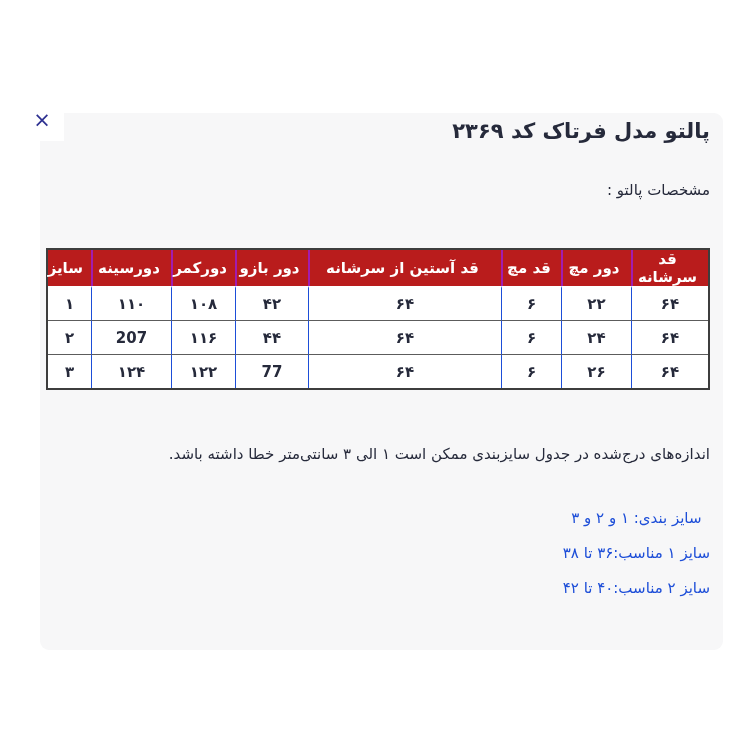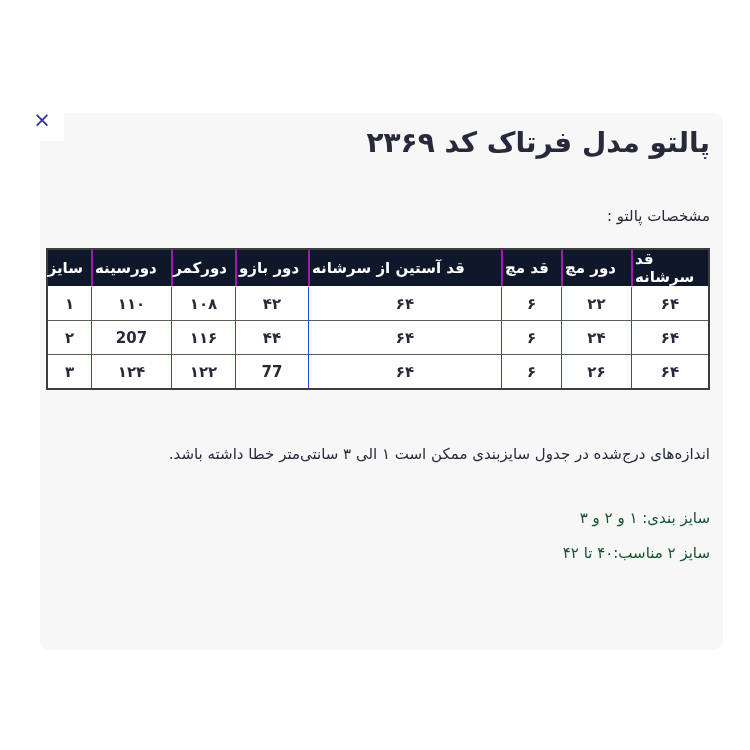--- a/index.html
+++ b/index.html
@@ -3,39 +3,39 @@
 <meta charset="utf-8">
 <style>
   html,body{margin:0;padding:0;background:#ffffff;width:750px;height:750px;overflow:hidden;
     font-family:"DejaVu Sans", sans-serif;}
   .stage{position:relative;width:750px;height:750px;background:#ffffff;}
   .panel{position:absolute;left:40px;top:113px;width:683px;height:537px;
     background:#f7f7f8;border-radius:9px;direction:rtl;}
   .close-btn{position:absolute;left:20px;top:100px;width:44px;height:41px;background:#ffffff;
     display:flex;align-items:center;justify-content:center;cursor:pointer;z-index:5;
     color:#2e3191;font-size:21px;line-height:1;font-weight:400;}
-  .title{position:absolute;top:13px;right:13px;white-space:nowrap;
-    font-size:28px;font-weight:bold;color:#262a3b;margin-left:36px;}
-  .spec-label{position:absolute;top:94px;right:13px;white-space:nowrap;
+  .title{position:absolute;top:6px;right:13px;white-space:nowrap;
+    font-size:21px;font-weight:bold;color:#262a3b;margin-left:36px;}
+  .spec-label{position:absolute;top:68px;right:13px;white-space:nowrap;
     font-size:15px;color:#262a3b;}
   table.size-table{position:absolute;top:135px;right:13px;width:660px;
     border:2px solid #3d3d3d;border-spacing:0;border-collapse:separate;
     table-layout:fixed;background:#ffffff;}
-  table.size-table th{background:#0f172a;color:#ffffff;font-size:15px;font-weight:bold;
-    height:32px;padding:0 8px 0 2px;text-align:left;box-sizing:border-box;}
+  table.size-table th{background:#b91c1c;color:#ffffff;font-size:15px;font-weight:bold;
+    height:32px;padding:0 8px 0 2px;text-align:center;box-sizing:border-box;}
   table.size-table th{border-left:2px solid #a21caf;}
   table.size-table th:last-child{border-left:none;}
   table.size-table td{height:34px;text-align:center;vertical-align:middle;
     font-size:15px;font-weight:bold;color:#262a3b;background:#ffffff;box-sizing:border-box;
     border-left:1px solid #1d4ed8;border-top:1px solid #5c5c5c;padding:0;}
   table.size-table td:last-child{border-left:none;}
   table.size-table tbody tr:first-child td{border-top:2px solid #ffffff;}
   .note{position:absolute;top:332px;right:13px;white-space:nowrap;
     font-size:15px;color:#262a3b;}
-  .sizing{position:absolute;top:395px;right:13px;text-align:right;color:#14532d;
+  .sizing{position:absolute;top:395px;right:13px;text-align:center;color:#1d4ed8;
     font-size:15px;line-height:21px;}
   .sizing .line{margin-top:14px;white-space:nowrap;}
   .sizing .line:first-child{margin-top:0;}
 </style>
 </head>
 <body>
 
 <div class="stage">
 
   <div class="close-btn">
@@ -102,17 +102,18 @@
           <td>۱۲۴</td>
           <td>۳</td>
         </tr>
       </tbody>
     </table>
 
     <div class="note">اندازه‌های درج‌شده در جدول سایزبندی ممکن است ۱ الی ۳ سانتی‌متر خطا داشته باشد.</div>
 
     <div class="sizing">
       <div class="line">سایز بندی: ۱ و ۲ و ۳</div>
+      <div class="line">سایز ۱ مناسب:۳۶ تا ۳۸</div>
       <div class="line">سایز ۲ مناسب:۴۰ تا ۴۲</div>
     </div>
 
   </div>
 </div>
 
 </body></html>

